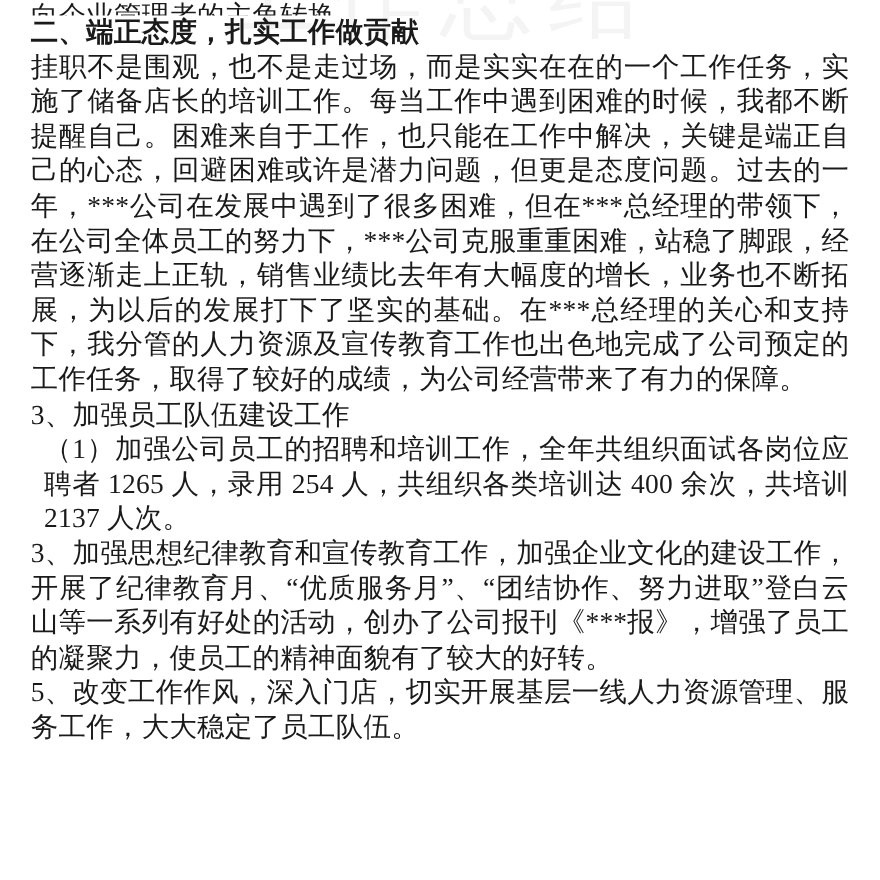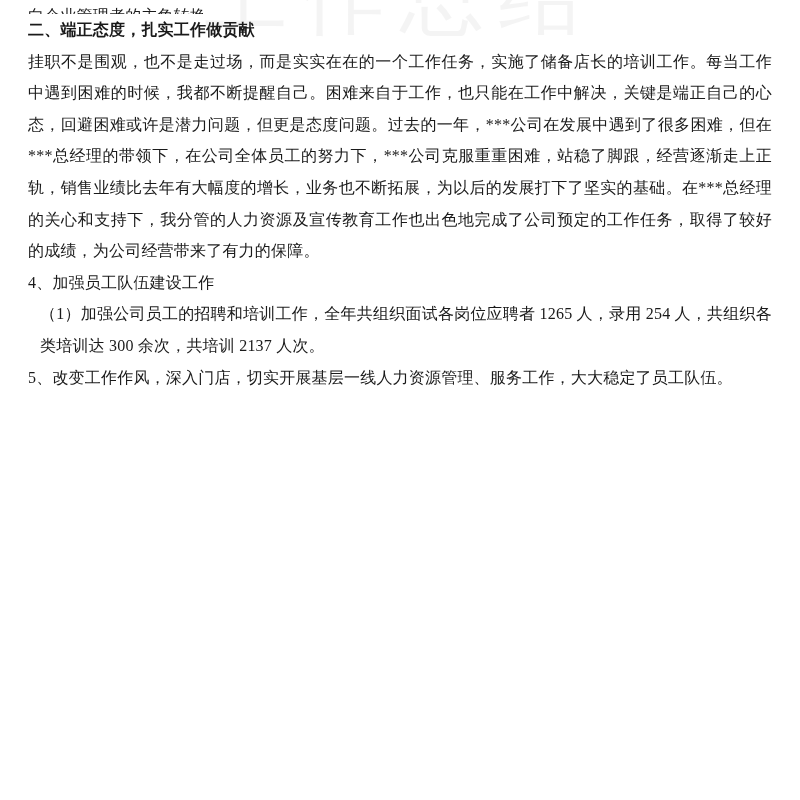--- a/index.html
+++ b/index.html
@@ -43,21 +43,21 @@
     white-space: nowrap;
     transform: translateY(-60px);
   }
   .doc {
     position: relative;
     z-index: 10;
     padding-top: 0;
   }
   p {
     margin: 0;
-    font-size: 16px;
+    font-size: 25px;
     line-height: 31.6px;
     text-align: justify;
     text-justify: inter-ideograph;
     letter-spacing: 0.2px;
   }
   p.clip-top {
     height: 14px;
     overflow: hidden;
     margin-bottom: 0;
   }
@@ -74,19 +74,20 @@
 <div id="page">
 
   <div class="watermark">
     <span>工作总结</span>
   </div>
 
   <div class="doc">
     <p class="clip-top">向企业管理者的主角转换。</p>
     <p class="heading">二、端正态度，扎实工作做贡献</p>
     <p>挂职不是围观，也不是走过场，而是实实在在的一个工作任务，实施了储备店长的培训工作。每当工作中遇到困难的时候，我都不断提醒自己。困难来自于工作，也只能在工作中解决，关键是端正自己的心态，回避困难或许是潜力问题，但更是态度问题。过去的一年，***公司在发展中遇到了很多困难，但在***总经理的带领下，在公司全体员工的努力下，***公司克服重重困难，站稳了脚跟，经营逐渐走上正轨，销售业绩比去年有大幅度的增长，业务也不断拓展，为以后的发展打下了坚实的基础。在***总经理的关心和支持下，我分管的人力资源及宣传教育工作也出色地完成了公司预定的工作任务，取得了较好的成绩，为公司经营带来了有力的保障。</p>
-    <p>4、加强员工队伍建设工作</p>
-    <p class="indent-item">（1）加强公司员工的招聘和培训工作，全年共组织面试各岗位应聘者 1265 人，录用 254 人，共组织各类培训达 300 余次，共培训 2137 人次。</p>
+    <p>3、加强员工队伍建设工作</p>
+    <p class="indent-item">（1）加强公司员工的招聘和培训工作，全年共组织面试各岗位应聘者 1265 人，录用 254 人，共组织各类培训达 400 余次，共培训 2137 人次。</p>
+    <p>3、加强思想纪律教育和宣传教育工作，加强企业文化的建设工作，开展了纪律教育月、“优质服务月”、“团结协作、努力进取”登白云山等一系列有好处的活动，创办了公司报刊《***报》，增强了员工的凝聚力，使员工的精神面貌有了较大的好转。</p>
     <p>5、改变工作作风，深入门店，切实开展基层一线人力资源管理、服务工作，大大稳定了员工队伍。</p>
 
   </div>
 
 </div>
 
 </body></html>

